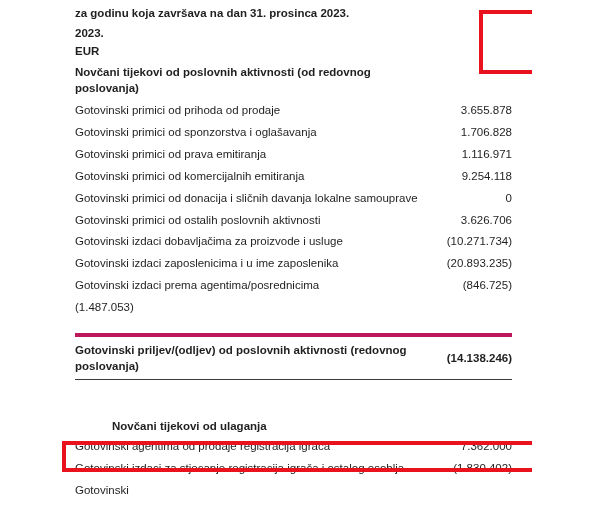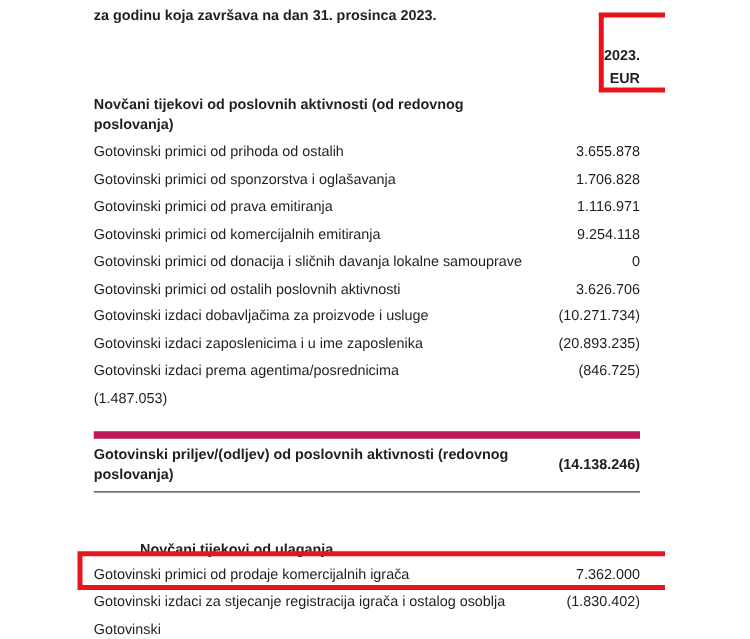--- a/index.html
+++ b/index.html
@@ -7,36 +7,36 @@
     position:relative;
     width:532px;height:511px;
     background:#ffffff;
     color:#1f1f1f;
     font-family:"Liberation Sans", sans-serif;
     font-size:11.5px;
     overflow:hidden;
   }
   .content{padding:6px 20px 0 75px;}
   .period-line{font-weight:bold;line-height:14px;}
-  .col-header{text-align:right;font-weight:bold;margin-top:16px;}
+  .col-header{text-align:left;font-weight:bold;margin-top:4px;}
   .col-header div{line-height:18px;}
   .section-heading{font-weight:bold;line-height:16px;max-width:352px;}
   .heading-op{margin-top:4px;}
   .heading-inv{margin-top:38px;margin-left:37px;}
   .rows{margin-top:4px;}
   .row{
     display:flex;justify-content:space-between;align-items:flex-start;
     padding:3.2px 0;
   }
   .row.center{align-items:center;}
   .row .label{line-height:15.5px;max-width:358px;}
   .row .value{line-height:15.5px;white-space:nowrap;text-align:right;}
   .total-block{
     margin-top:14px;
-    border-top:6px solid #be185d;
+    border-top:4px solid #be185d;
     border-bottom:1px solid #3a3a3a;
     padding:5px 0;
     display:flex;justify-content:space-between;align-items:center;
     font-weight:bold;
   }
   .total-block .label{line-height:16px;max-width:340px;}
   .total-block .value{white-space:nowrap;}
   .inv-rows{margin-top:2px;}
   .highlight-box{
     position:absolute;
@@ -58,21 +58,21 @@
 
     <div class="col-header">
       <div>2023.</div>
       <div>EUR</div>
     </div>
 
     <div class="section-heading heading-op">Novčani tijekovi od poslovnih aktivnosti (od redovnog poslovanja)</div>
 
     <div class="rows">
       <div class="row">
-        <div class="label">Gotovinski primici od prihoda od ostalih</div>
+        <div class="label">Gotovinski primici od prihoda od prodaje</div>
         <div class="value">3.655.878</div>
       </div>
       <div class="row">
         <div class="label">Gotovinski primici od sponzorstva i oglašavanja</div>
         <div class="value">1.706.828</div>
       </div>
       <div class="row">
         <div class="label">Gotovinski primici od prava emitiranja</div>
         <div class="value">1.116.971</div>
       </div>
@@ -107,21 +107,21 @@
 
     <div class="total-block">
       <div class="label">Gotovinski priljev/(odljev) od poslovnih aktivnosti (redovnog poslovanja)</div>
       <div class="value">(14.138.246)</div>
     </div>
 
     <div class="section-heading heading-inv">Novčani tijekovi od ulaganja</div>
 
     <div class="rows inv-rows">
       <div class="row">
-        <div class="label">Gotovinski primici od prodaje komercijalnih igrača</div>
+        <div class="label">Gotovinski agentima od prodaje registracija igrača</div>
         <div class="value">7.362.000</div>
       </div>
       <div class="row">
         <div class="label">Gotovinski izdaci za stjecanje registracija igrača i ostalog osoblja</div>
         <div class="value">(1.830.402)</div>
       </div>
       <div class="row">
         <div class="label">Gotovinski</div>
         <div class="value"></div>
       </div>

